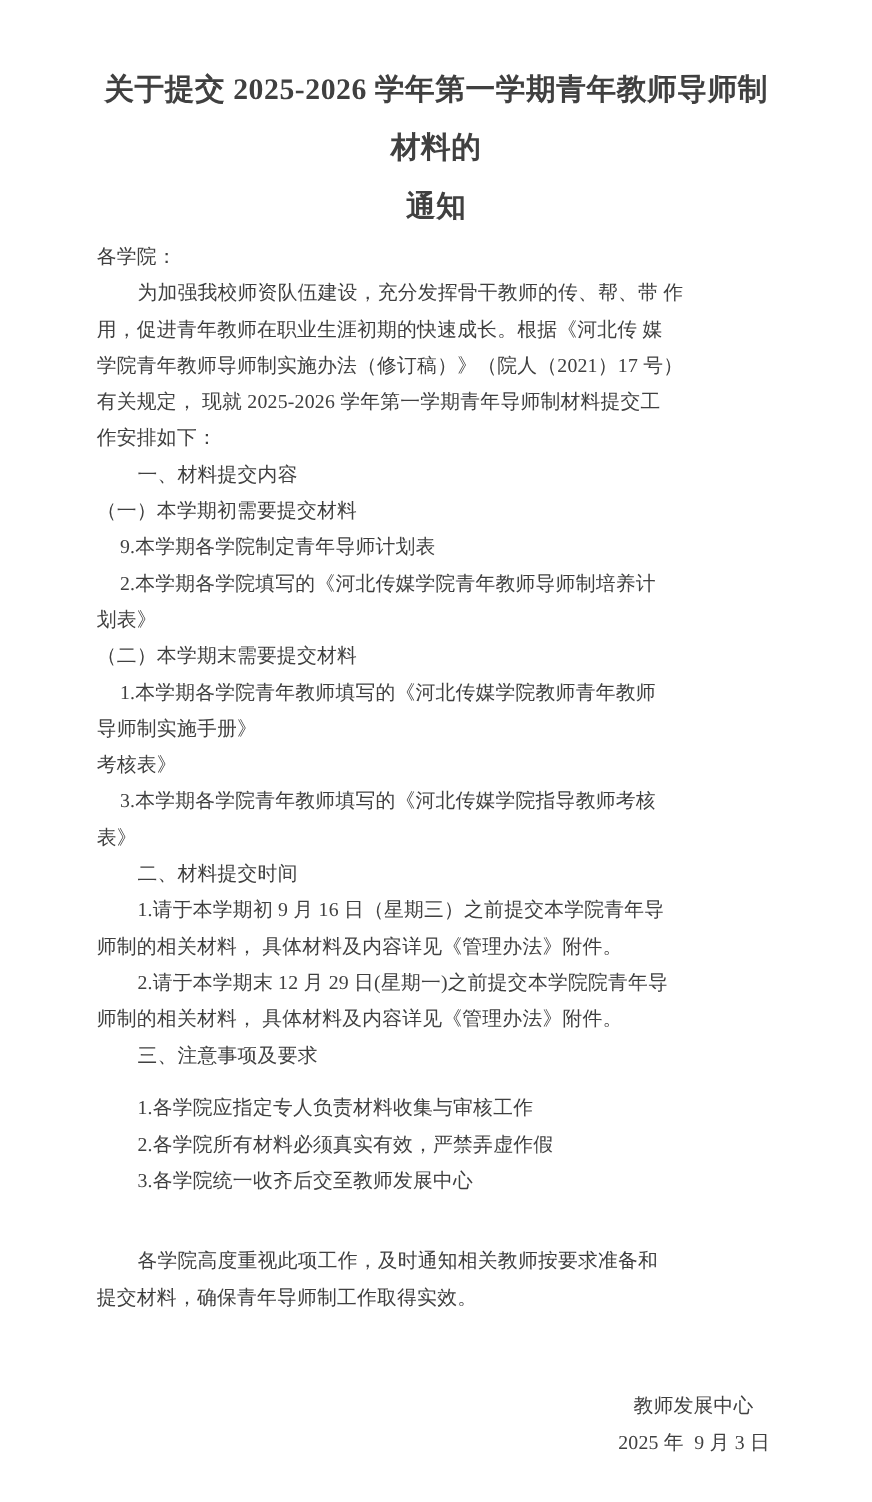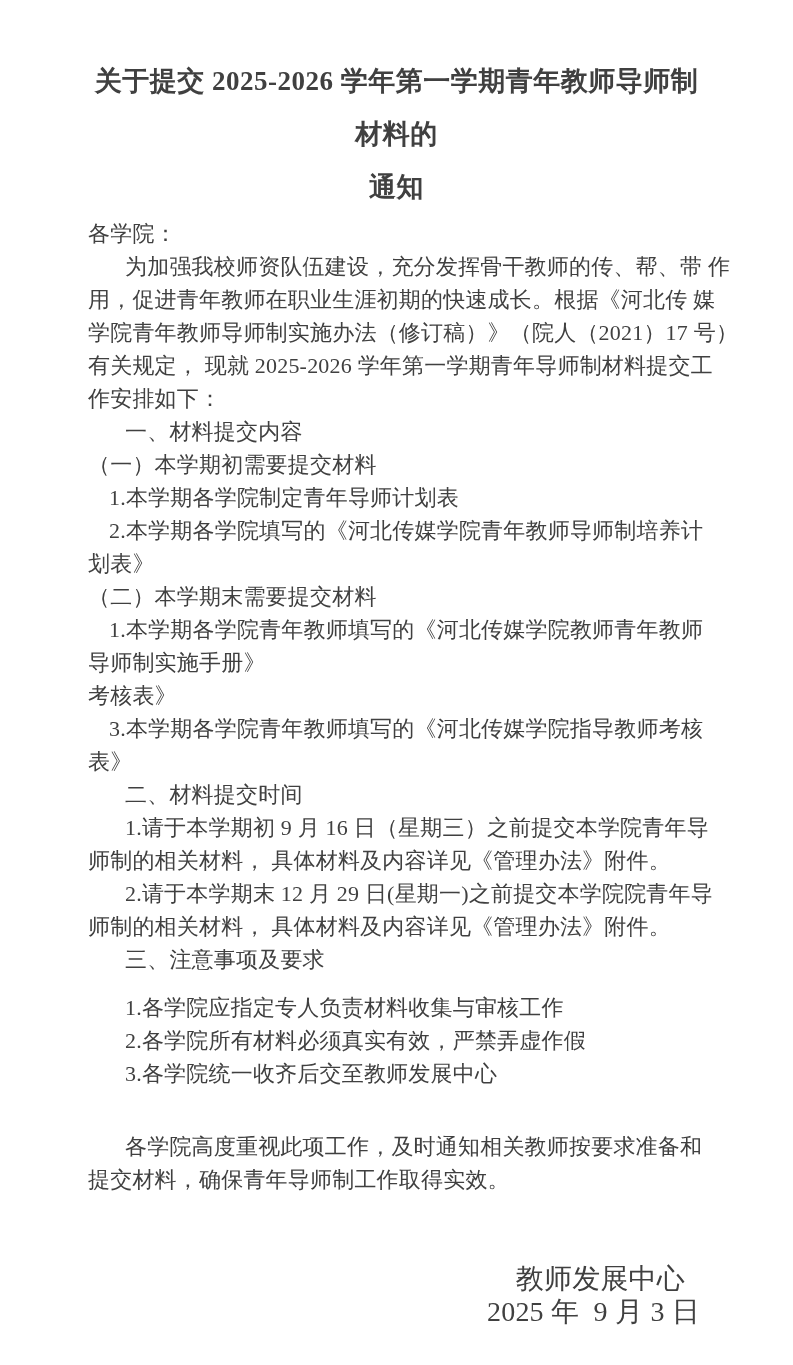--- a/index.html
+++ b/index.html
@@ -21,35 +21,35 @@
   }
   .title-block {
     text-align: center;
     font-weight: bold;
     font-size: 27px;
     line-height: 53px;
     letter-spacing: 0.5px;
   }
   .body-block {
     margin-top: 3px;
-    font-size: 22px;
+    font-size: 18px;
     line-height: 33px;
   }
   .ln {
     white-space: pre;
     letter-spacing: 0.2px;
   }
   .i1 { padding-left: 21px; }   
   .i2 { padding-left: 37px; }   
   .sp15 { height: 15px; }
   .sp40 { height: 40px; }
   .sp66 { height: 66px; }
   .sig-block {
     text-align: right;
-    font-size: 28px;
+    font-size: 18px;
     line-height: 33px;
   }
   .sig-name { padding-right: 20px; }
   .sig-date { padding-right: 5px; }
 </style>
 </head>
 <body>
 
 <div class="page">
 
@@ -60,21 +60,21 @@
 
   <div class="body-block">
     <div class="ln">各学院：</div>
     <div class="ln i2">为加强我校师资队伍建设，充分发挥骨干教师的传、帮、带 作</div>
     <div class="ln">用，促进青年教师在职业生涯初期的快速成长。根据《河北传 媒</div>
     <div class="ln">学院青年教师导师制实施办法（修订稿）》（院人（2021）17 号）</div>
     <div class="ln">有关规定， 现就 2025-2026 学年第一学期青年导师制材料提交工</div>
     <div class="ln">作安排如下：</div>
     <div class="ln i2">一、材料提交内容</div>
     <div class="ln">（一）本学期初需要提交材料</div>
-    <div class="ln i1">1.本学期各学院制定青年导师计划表</div>
+    <div class="ln i1">9.本学期各学院制定青年导师计划表</div>
     <div class="ln i1">2.本学期各学院填写的《河北传媒学院青年教师导师制培养计</div>
     <div class="ln">划表》</div>
     <div class="ln">（二）本学期末需要提交材料</div>
     <div class="ln i1">1.本学期各学院青年教师填写的《河北传媒学院教师青年教师</div>
     <div class="ln">导师制实施手册》</div>
     <div class="ln">考核表》</div>
     <div class="ln i1">3.本学期各学院青年教师填写的《河北传媒学院指导教师考核</div>
     <div class="ln">表》</div>
     <div class="ln i2">二、材料提交时间</div>
     <div class="ln i2">1.请于本学期初 9 月 16 日（星期三）之前提交本学院青年导</div>

